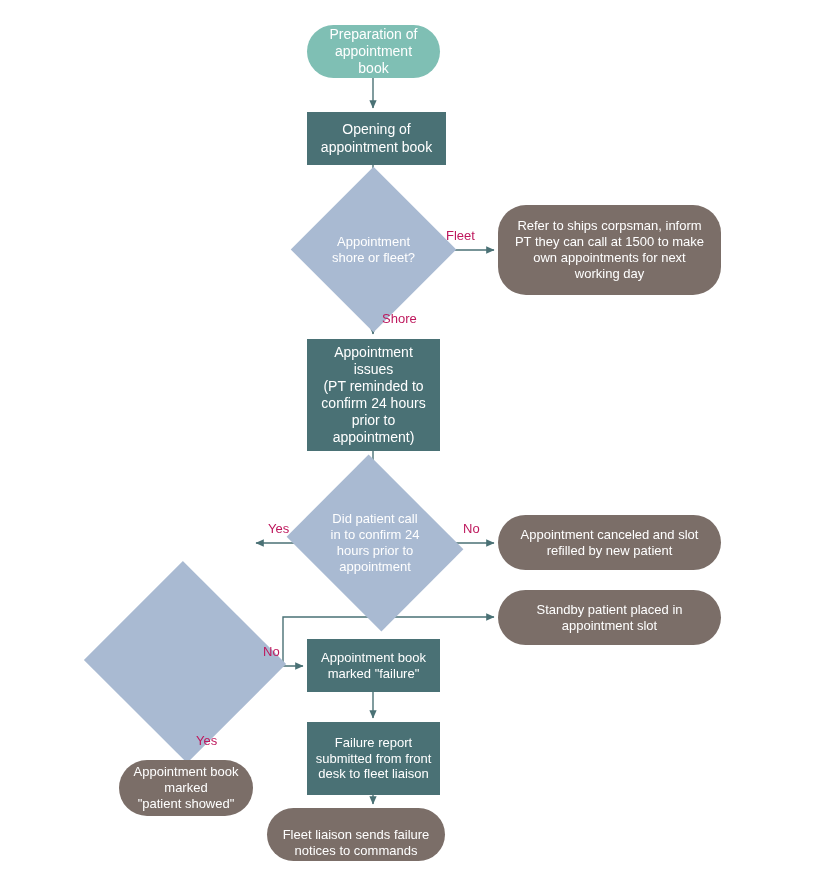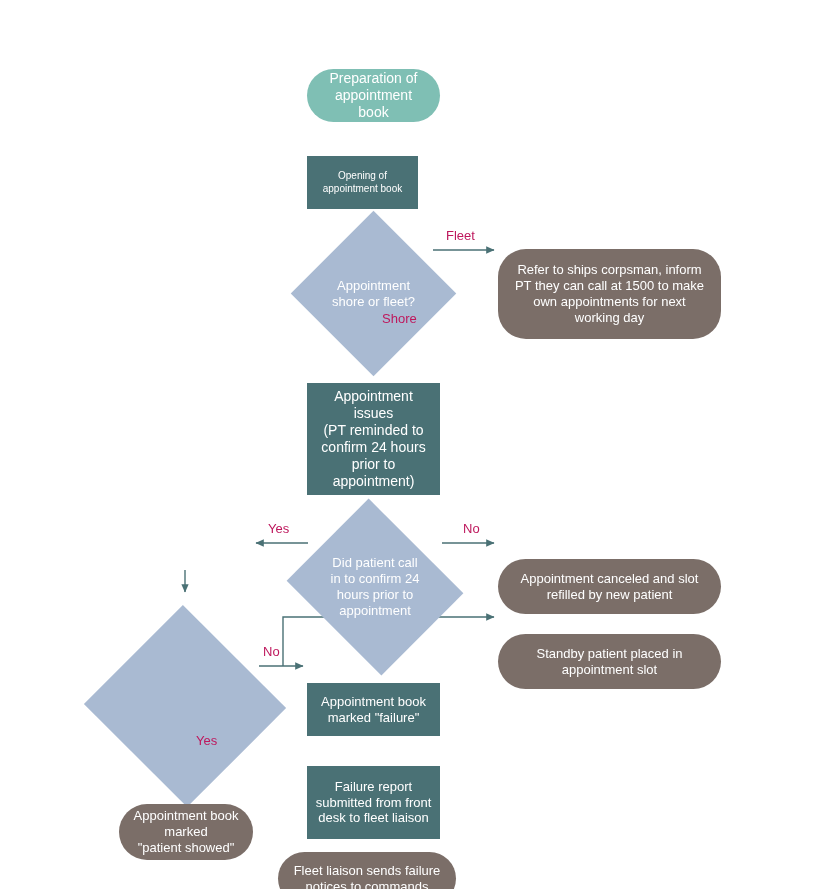--- a/index.html
+++ b/index.html
@@ -32,21 +32,20 @@
     display: flex;
     align-items: center;
     justify-content: center;
     text-align: center;
     color: #ffffff;
     line-height: 1.22;
     box-sizing: border-box;
     padding: 2px 8px;
     white-space: pre-line;
     z-index: 2;
-    margin-top: 44px;
   }
   .node.process {
     background: #4a7175;
   }
   .node.terminator-start {
     background: #7fbfb4;
     border-radius: 28px;
   }
   .node.terminator-end {
     background: #7b6e68;
@@ -131,21 +130,21 @@
     
     <path d="M373,778 L373,804" stroke="#4a7175" stroke-width="1.4" fill="none" marker-end="url(#arrowhead)"></path>
   </svg>
 
   <div class="node terminator-start" style="left:307px; top:25px; width:133px; height:53px; font-size:14px;">
     <span class="node-label">Preparation of
 appointment
 book</span>
   </div>
 
-  <div class="node process" style="left:307px; top:112px; width:111px; height:53px; font-size:10px;">
+  <div class="node process" style="left:307px; top:112px; width:139px; height:53px; font-size:14px;">
     <span class="node-label">Opening of
 appointment book</span>
   </div>
 
   <div class="node decision" style="left:315px; top:191px; width:117px; height:117px; font-size:13px;">
     <span class="diamond-shape"></span>
     <span class="node-label">Appointment
 shore or fleet?</span>
   </div>
 
@@ -197,21 +196,21 @@
 marked
 "patient showed"</span>
   </div>
 
   <div class="node process" style="left:307px; top:722px; width:133px; height:73px; font-size:13px;">
     <span class="node-label">Failure report
 submitted from front
 desk to fleet liaison</span>
   </div>
 
-  <div class="node terminator-end" style="left:278px; top:808px; width:178px; height:53px; font-size:13px;">
+  <div class="node terminator-end" style="left:267px; top:808px; width:178px; height:53px; font-size:13px;align-items:flex-end;">
     <span class="node-label">Fleet liaison sends failure
 notices to commands</span>
   </div>
 
   <span class="edge-label" style="left:446px; top:228px;">Fleet</span>
 
   <span class="edge-label" style="left:382px; top:311px;">Shore</span>
 
   <span class="edge-label" style="left:268px; top:521px;">Yes</span>
 

